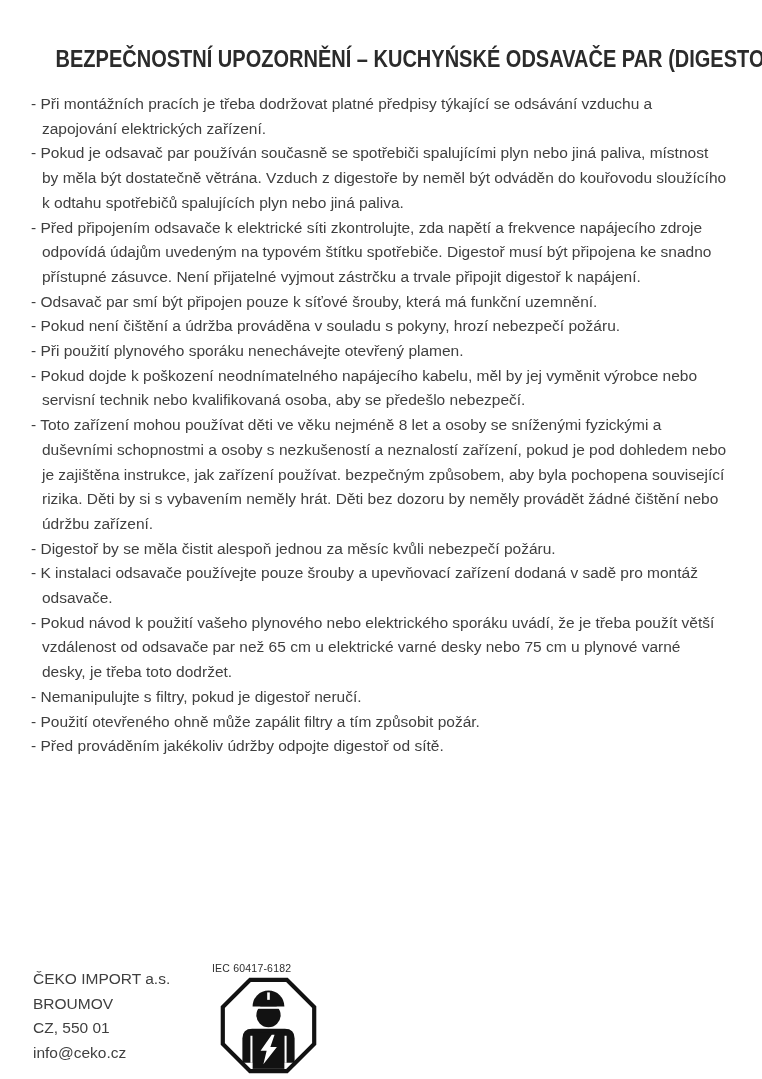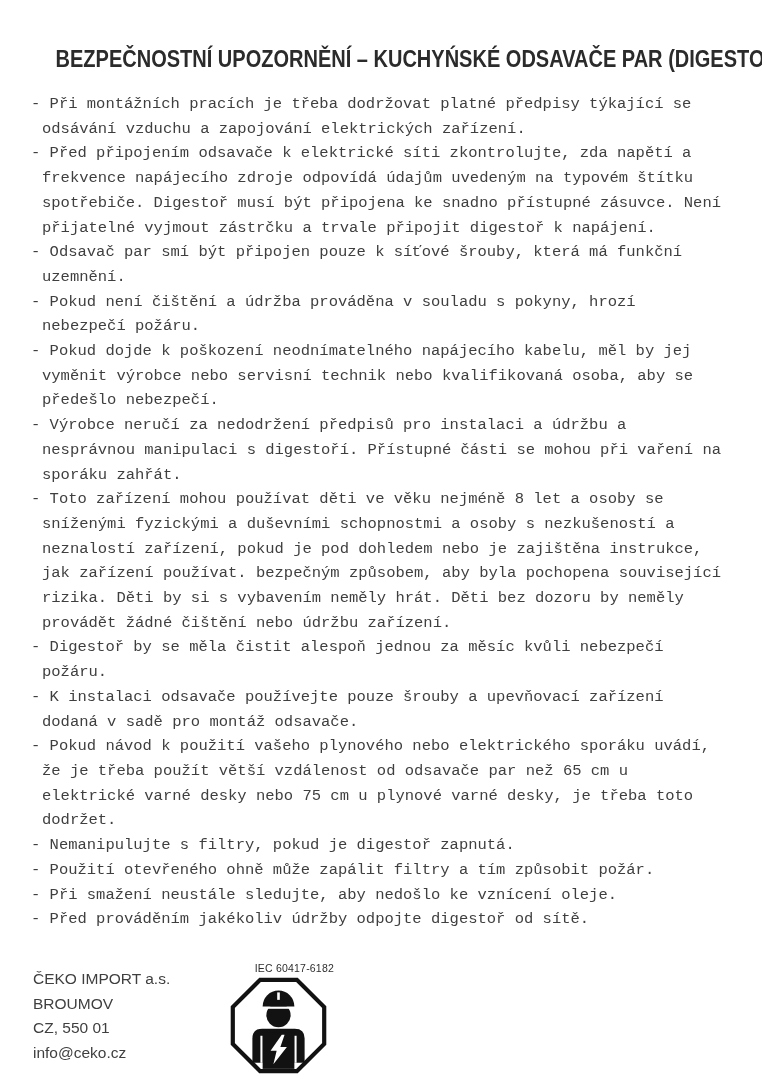--- a/index.html
+++ b/index.html
@@ -23,21 +23,21 @@
     display:inline-block;
     font-size:23px;
     font-weight:700;
     letter-spacing:0px;
     white-space:nowrap;
     transform:scaleX(0.87);
     transform-origin:50% 50%;
   }
 
   
-  .content{padding:0 30px 0 31px;margin-top:19px;font-family:Liberation Mono, monospace;}
+  .content{padding:0 30px 0 31px;margin-top:19px;}
   ul.warnings{
     list-style:none;
     margin:0;padding:0;
     font-size:15.5px;
     line-height:24.7px;
     color:#3f3f3f;
     max-width:697px;
   }
   ul.warnings li{
     padding-left:11px;
@@ -49,23 +49,23 @@
   .footer-address{
     position:absolute;
     left:33px;top:921px;
     list-style:none;margin:0;padding:0;
     font-size:15.5px;
     line-height:24.7px;
     color:#3f3f3f;
   }
   .symbol-block{
     position:absolute;
-    left:222px;top:916px;
+    left:212px;top:916px;
     width:112px;
-    text-align:right;
+    text-align:left;
   }
   .symbol-label{
     font-size:10.5px;
     color:#2e2e2e;
     letter-spacing:0.2px;
     display:block;
   }
   .symbol-svg{display:block;margin:3px auto 0 auto;}
 </style>
 </head>
@@ -73,32 +73,32 @@
 
 <div class="page">
 
   <div class="title-wrap">
     <span class="title-inner">BEZPEČNOSTNÍ UPOZORNĚNÍ – KUCHYŃSKÉ ODSAVAČE PAR (DIGESTOŘE)</span>
   </div>
 
   <div class="content">
     <ul class="warnings">
         <li>Při montážních pracích je třeba dodržovat platné předpisy týkající se odsávání vzduchu a zapojování elektrických zařízení.</li>
+        <li>Pokud je odsavač par používán současně se spotřebiči spalujícími plyn nebo jiná paliva, místnost by měla být dostatečně větrána. Vzduch z digestoře by neměl být odváděn do kouřovodu sloužícího k odtahu spotřebičů spalujících plyn nebo jiná paliva.</li>
         <li>Před připojením odsavače k elektrické síti zkontrolujte, zda napětí a frekvence napájecího zdroje odpovídá údajům uvedeným na typovém štítku spotřebiče. Digestoř musí být připojena ke snadno přístupné zásuvce. Není přijatelné vyjmout zástrčku a trvale připojit digestoř k napájení.</li>
         <li>Odsavač par smí být připojen pouze k síťové šrouby, která má funkční uzemnění.</li>
         <li>Pokud není čištění a údržba prováděna v souladu s pokyny, hrozí nebezpečí požáru.</li>
+        <li>Při použití plynového sporáku nenechávejte otevřený plamen.</li>
         <li>Pokud dojde k poškození neodnímatelného napájecího kabelu, měl by jej vyměnit výrobce nebo servisní technik nebo kvalifikovaná osoba, aby se předešlo nebezpečí.</li>
-        <li>Výrobce neručí za nedodržení předpisů pro instalaci a údržbu a nesprávnou manipulaci s digestoří. Přístupné části se mohou při vaření na sporáku zahřát.</li>
         <li>Toto zařízení mohou používat děti ve věku nejméně 8 let a osoby se sníženými fyzickými a duševními schopnostmi a osoby s nezkušeností a neznalostí zařízení, pokud je pod dohledem nebo je zajištěna instrukce, jak zařízení používat. bezpečným způsobem, aby byla pochopena související rizika. Děti by si s vybavením neměly hrát. Děti bez dozoru by neměly provádět žádné čištění nebo údržbu zařízení.</li>
         <li>Digestoř by se měla čistit alespoň jednou za měsíc kvůli nebezpečí požáru.</li>
         <li>K instalaci odsavače používejte pouze šrouby a upevňovací zařízení dodaná v sadě pro montáž odsavače.</li>
         <li>Pokud návod k použití vašeho plynového nebo elektrického sporáku uvádí, že je třeba použít větší vzdálenost od odsavače par než 65 cm u elektrické varné desky nebo 75 cm u plynové varné desky, je třeba toto dodržet.</li>
-        <li>Nemanipulujte s filtry, pokud je digestoř zapnutá.</li>
+        <li>Nemanipulujte s filtry, pokud je digestoř neručí.</li>
         <li>Použití otevřeného ohně může zapálit filtry a tím způsobit požár.</li>
-        <li>Při smažení neustále sledujte, aby nedošlo ke vznícení oleje.</li>
         <li>Před prováděním jakékoliv údržby odpojte digestoř od sítě.</li>
       </ul>
   </div>
 
   <ul class="footer-address">
       <li>ČEKO IMPORT a.s.</li>
       <li>BROUMOV</li>
       <li>CZ, 550 01</li>
       <li>info@ceko.cz</li>
     </ul>

